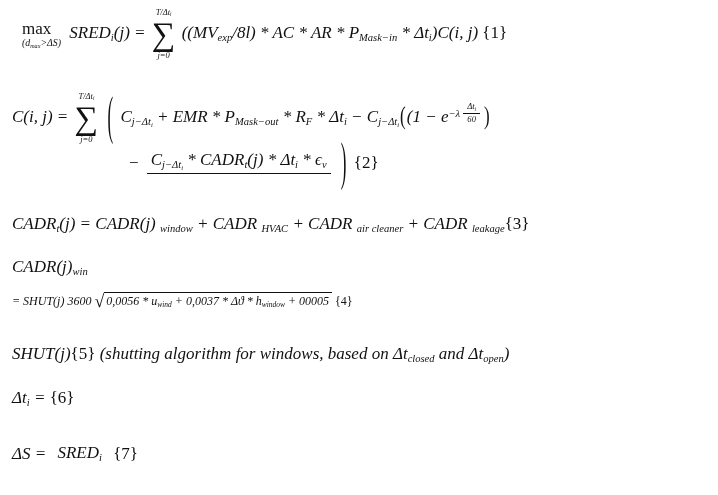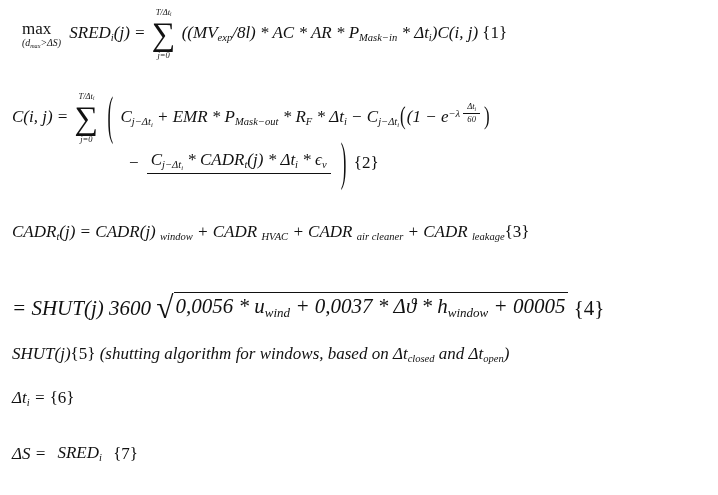--- a/index.html
+++ b/index.html
@@ -181,26 +181,29 @@
 
   <div class="eq" style="left:128px; top:152px; font-size:17px;">
     <span class="math">−</span>
     <span class="frac">
       <span class="num"><span>C</span><sub><span>j−Δt</span><sub>i</sub></sub><span> * CADR</span><sub>t</sub><span>(j) * Δt</span><sub>i</sub><span> * ϵ</span><sub>v</sub></span>
     </span>
     <span class="phuge">)</span>
     <span class="tag">{2}</span>
   </div>
 
-  <div class="eq" style="left:12px; top:222px; font-size:17px;">
+  <div class="eq" style="left:12px; top:214px; font-size:17px;">
     <span class="math"><span>CADR</span><sub>t</sub><span>(j) = CADR(j)</span> <sub>window</sub><span> + CADR</span> <sub>HVAC</sub><span> + CADR</span> <sub>air cleaner</sub><span> + CADR</span> <sub>leakage</sub></span><span class="tag">{3}</span>
   </div>
 
-
-  <div class="eq" style="left:12px; top:292px; font-size:21px;">
+  <div class="eq" style="left:12px; top:257px; font-size:17px;">
+    <span class="math"><span>CADR(j)</span><sub>win</sub></span>
+  </div>
+
+  <div class="eq" style="left:12px; top:292px; font-size:12px;">
     <span class="math">= SHUT(j) 3600</span>
     <span class="radical">
       <span class="sign">√</span><span class="rad-body"><span class="math"><span>0,0056 * u</span><sub>wind</sub><span> + 0,0037 * Δϑ * h</span><sub>window</sub><span> + 00005</span></span></span>
     </span>
     <span class="tag">{4}</span>
   </div>
 
   <div class="eq" style="left:12px; top:344px; font-size:17px;">
     <span class="math">SHUT(j)</span><span class="tag">{5}</span>
     <span class="normtext"><span>(shutting algorithm for windows, based on Δt</span><sub>closed</sub><span> and Δt</span><sub>open</sub><span>)</span></span>

